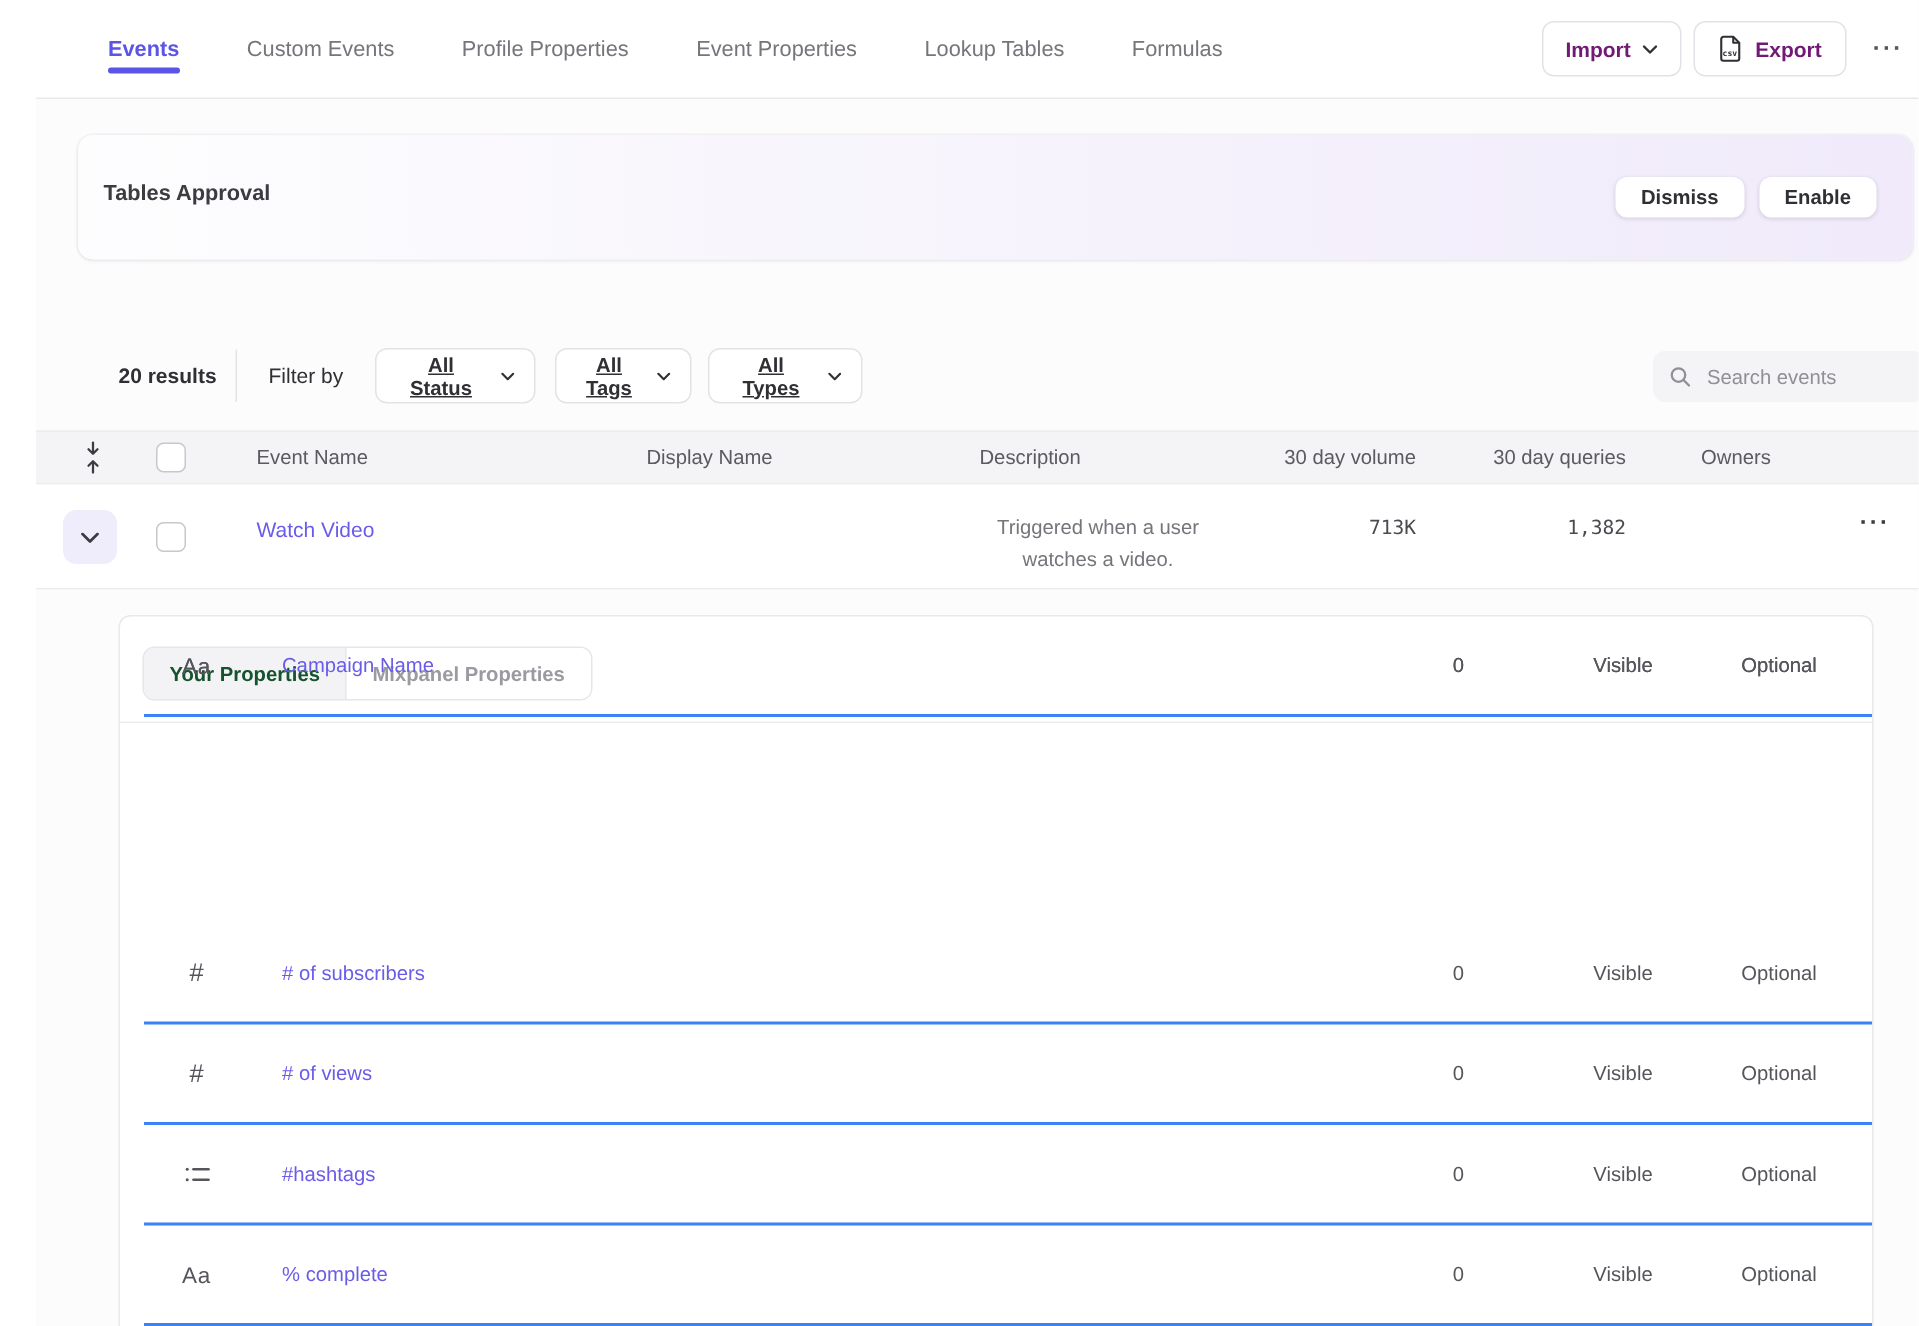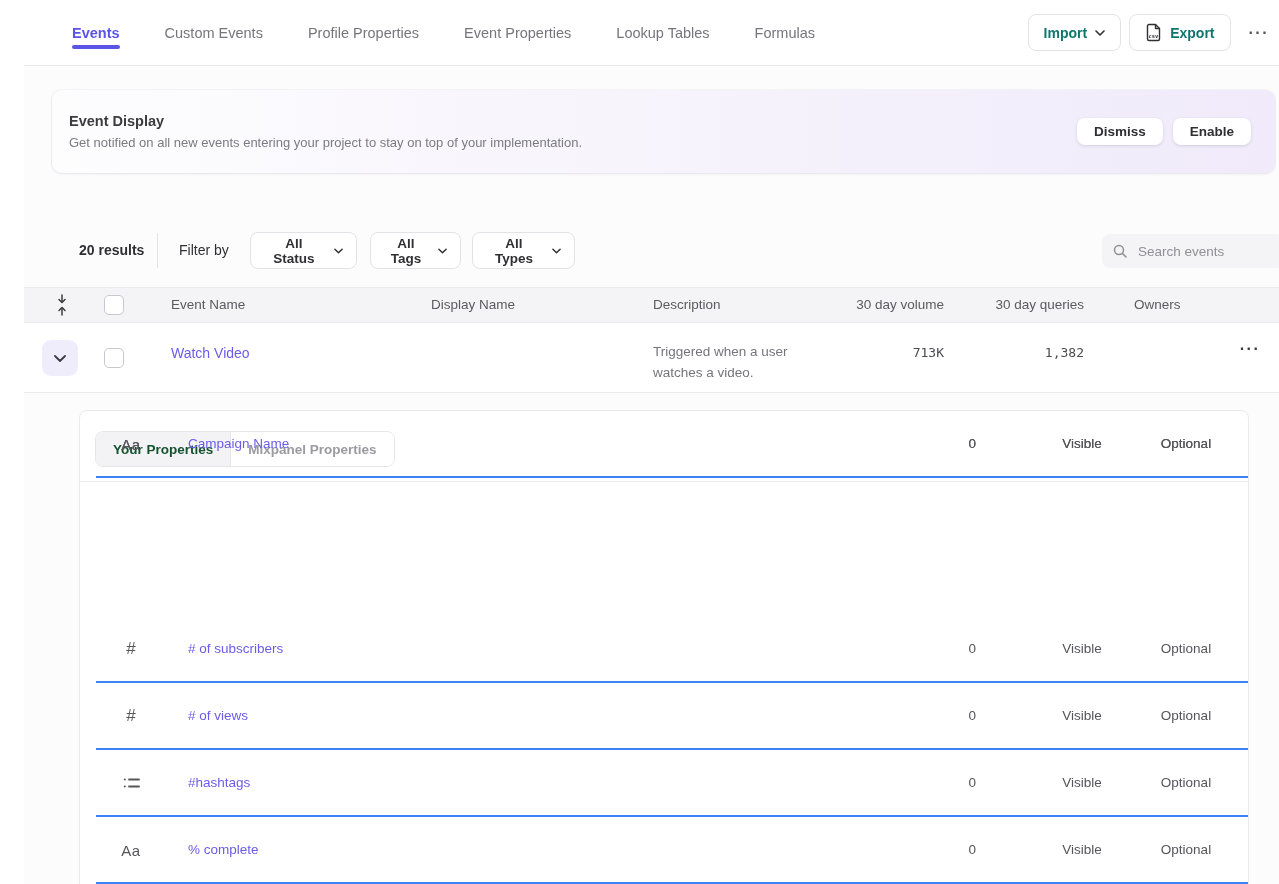--- a/index.html
+++ b/index.html
@@ -7,41 +7,41 @@
           font-family:"Liberation Sans",sans-serif;margin-left:24px;-webkit-font-smoothing:antialiased;}
 
   
   .topnav{position:absolute;top:0;left:0;right:0;height:66px;background:#fff;border-bottom:1px solid var(--border,#e9e9ec);box-sizing:border-box;}
   .tabs{position:absolute;left:48px;top:0;height:65px;display:flex;gap:45px;align-items:center;}
   .tab{position:relative;height:100%;display:flex;align-items:center;font-size:14.5px;color:#75757b;font-weight:500;cursor:pointer;white-space:nowrap;}
   .tab.active{color:var(--accent,#5b54e6);font-weight:600;}
   .tab.active::after{content:"";position:absolute;left:0;right:0;top:45px;height:4px;border-radius:2px;background:var(--accent,#5b54e6);}
   .nav-actions{position:absolute;right:28px;top:14px;display:flex;align-items:center;gap:8px;}
   .btn{display:flex;align-items:center;gap:8px;height:37px;padding:0 15px;background:#fff;border:1px solid #e3e3e7;border-radius:8px;
-       font-size:14px;font-weight:600;color:#0f766e;font-family:inherit;cursor:pointer;}
+       font-size:14px;font-weight:600;color:#701a75;font-family:inherit;cursor:pointer;}
   .more-btn{border:none;background:none;font-size:16px;font-weight:700;color:#55555b;letter-spacing:1.5px;padding:0 6px;margin-left:4px;cursor:pointer;font-family:inherit;}
 
   
   .banner{position:absolute;left:28px;top:90px;width:1223px;height:83px;border-radius:10px;box-sizing:border-box;
           background:linear-gradient(90deg,var(--banner-gradient-start,#fdfdfe) 0%,var(--banner-gradient-end,#f0eafa) 100%);
           box-shadow:0 1px 3px rgba(30,30,60,.08),0 0 0 1px rgba(30,30,60,.03);
           display:flex;align-items:center;justify-content:space-between;padding:0 24px 0 17px;}
   .banner-title{font-size:14.5px;font-weight:700;color:#3b3b40;margin-bottom:6px;}
   .banner-sub{font-size:13px;color:#7b7b82;}
   .banner-actions{display:flex;gap:10px;}
   .banner-btn{height:27px;padding:0 17px;border:none;border-radius:8px;background:#fff;box-shadow:0 1px 3px rgba(30,30,60,.14);
               font-size:13.5px;font-weight:600;color:#2f2f34;font-family:inherit;cursor:pointer;}
 
   
   .filter-row{position:absolute;top:232px;left:0;right:0;height:37px;}
   .results{position:absolute;left:55px;top:0;line-height:37px;font-size:14px;font-weight:700;color:#2f2f34;}
   .vdiv{position:absolute;left:133px;top:1px;width:1px;height:35px;background:#e4e4e8;}
   .filter-by{position:absolute;left:155px;top:0;line-height:37px;font-size:14px;font-weight:500;color:#2f2f34;}
   .dd{position:absolute;top:0;height:37px;display:flex;align-items:center;justify-content:space-between;padding:0 13px;background:#fff;
-      border:1px solid #e3e3e7;border-radius:8px;font-size:13.5px;font-weight:600;color:#2f2f34;box-sizing:border-box;cursor:pointer;font-family:inherit;}
+      border:1px solid #e3e3e7;border-radius:8px;font-size:13.5px;font-weight:600;color:#2f2f34;box-sizing:border-box;cursor:pointer;font-family:inherit;text-decoration:underline;}
   .dd1{left:226px;width:107px}.dd2{left:346px;width:91px}.dd3{left:448px;width:103px}
   .search{position:absolute;left:1078px;top:2px;width:182px;height:34px;background:#f4f4f6;border-radius:8px;display:flex;align-items:center;
           padding:0 10px;box-sizing:border-box;gap:8px;}
   .search input{border:none;background:transparent;outline:none;font-size:13.5px;color:#3b3b40;font-family:inherit;width:100%;}
   .search input::placeholder{color:#8f8f95;}
 
   
   .thead{position:absolute;top:287px;left:0;right:0;height:36px;background:var(--header-bg,#f4f4f6);
          border-top:1px solid #ececef;border-bottom:1px solid #ececef;box-sizing:border-box;font-size:13.5px;color:#5a5a61;font-weight:500;}
   .thead .hlabel{position:absolute;top:0;line-height:34px;}
@@ -50,21 +50,21 @@
   .thead .checkbox{position:absolute;left:80px;top:7px;}
   .th-name{left:147px}.th-display{left:407px}.th-desc{left:629px}
   .th-volume{left:770px;width:150px;text-align:right}.th-queries{left:930px;width:130px;text-align:right}.th-owners{left:1110px}
 
   
   .erow{position:absolute;top:323px;left:0;right:0;height:70px;background:#fff;border-bottom:1px solid #ececef;box-sizing:border-box;}
   .expander{position:absolute;left:18px;top:17px;width:36px;height:36px;border:none;border-radius:9px;background:#efecfb;
             display:flex;align-items:center;justify-content:center;cursor:pointer;}
   .erow .checkbox{position:absolute;left:80px;top:25px;}
   .e-name{position:absolute;left:147px;top:22px;font-size:14px;color:var(--link,#6a5ce8);cursor:pointer;}
-  .e-desc{position:absolute;left:629px;top:18px;width:158px;font-size:13.5px;line-height:21px;color:#75757b;}
+  .e-desc{position:absolute;left:629px;top:18px;width:158px;font-size:13.5px;line-height:21px;color:#75757b;text-align:center;}
   .e-volume,.e-queries{position:absolute;top:22px;text-align:right;font-family:"DejaVu Sans Mono",monospace;font-size:13px;color:#4a4a50;}
   .e-volume{left:770px;width:150px}.e-queries{left:930px;width:130px}
   .e-actions{position:absolute;left:1205px;top:16px;width:42px;text-align:center;font-size:16px;font-weight:700;letter-spacing:1.5px;
              color:#3b3b40;background:none;border:none;cursor:pointer;font-family:inherit;}
 
   
   .pcard{position:absolute;left:55px;top:410px;width:1170px;height:600px;background:#fff;border:1px solid #e9e9ec;border-radius:8px;box-sizing:border-box;}
   .ptabs{position:absolute;left:15px;top:20px;height:36px;display:flex;border:1px solid #e6e6e9;border-radius:8px;overflow:hidden;background:#fff;box-sizing:border-box;}
   .ptab{display:flex;align-items:center;padding:0 17px;font-size:13.5px;font-weight:600;color:#9a9aa1;cursor:pointer;background:#fff;white-space:nowrap;}
   .ptab.active{background:#f3f3f5;color:#14532d;font-weight:700;}
@@ -125,22 +125,21 @@
           </svg>
         </span>
         <span>Export</span>
       </button>
       <button class="more-btn"><span>···</span></button>
     </div>
   </header>
 
   <section class="banner">
     <div>
-      <div class="banner-title">Event Display</div>
-      <div class="banner-sub">Get notified on all new events entering your project to stay on top of your implementation.</div>
+      <div class="banner-title">Tables Approval</div>
     </div>
     <div class="banner-actions">
       <button class="banner-btn">Dismiss</button>
       <button class="banner-btn">Enable</button>
     </div>
   </section>
 
   <section class="filter-row">
     <span class="results">20 results</span>
     <span class="vdiv"></span>

